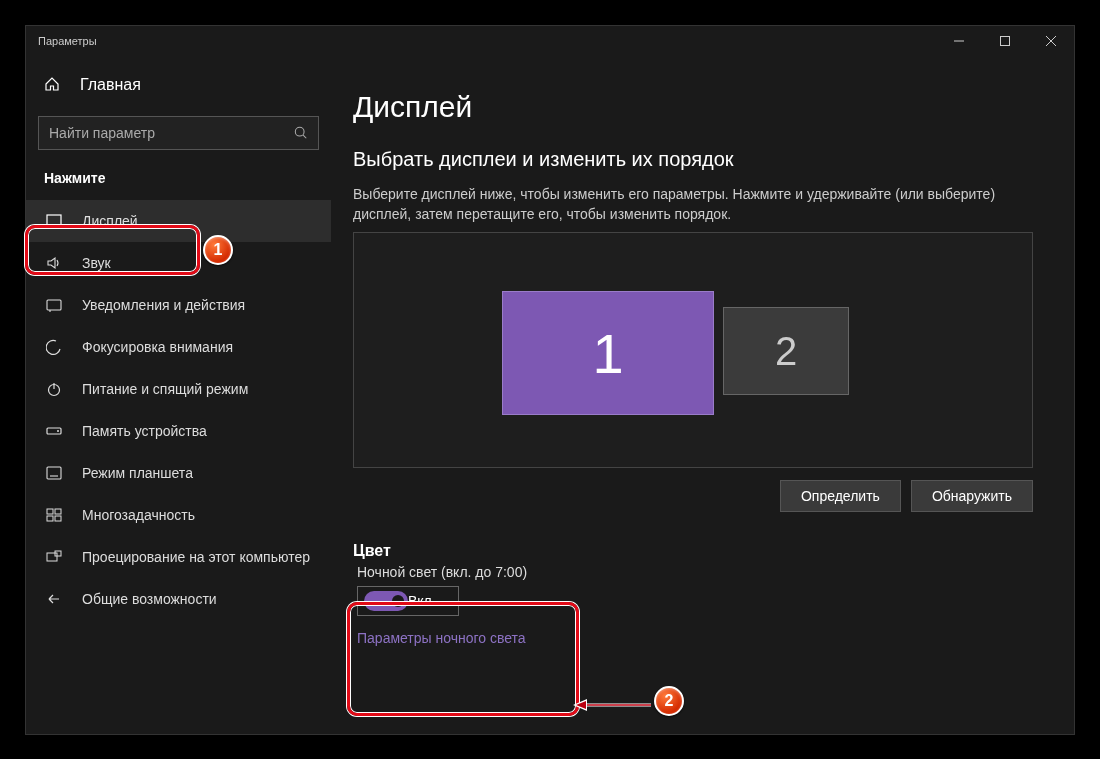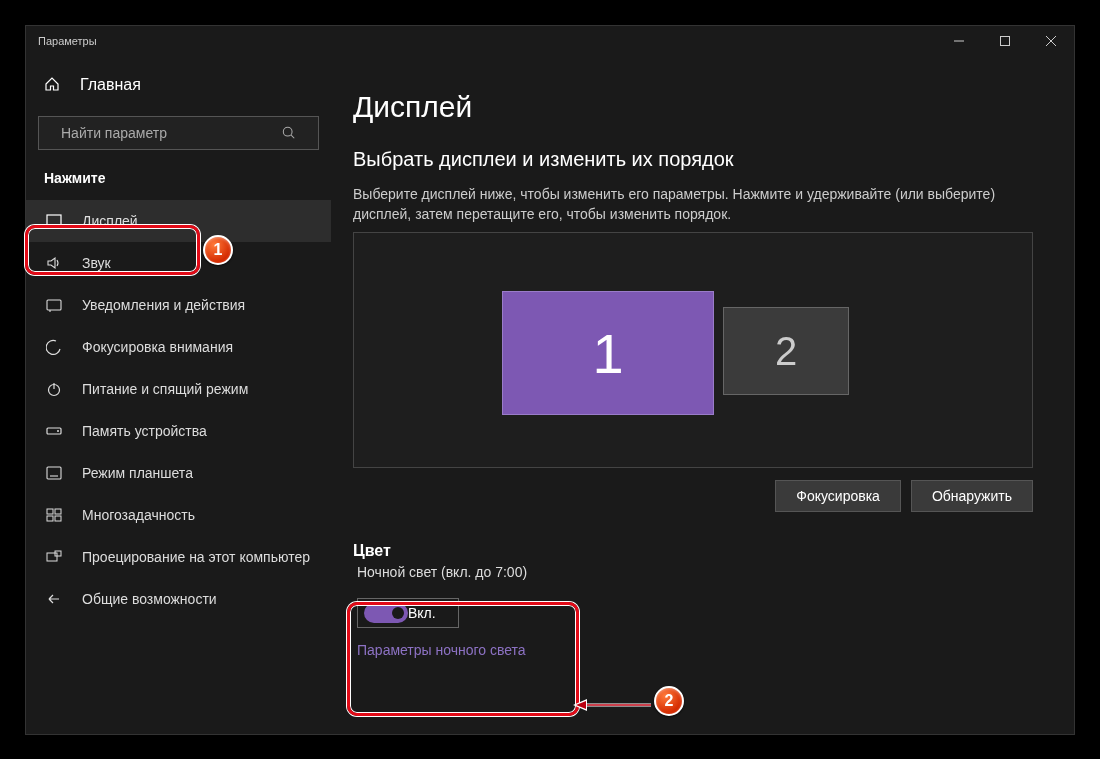--- a/index.html
+++ b/index.html
@@ -53,21 +53,21 @@
   margin-bottom: 14px;
 }
 .home-link .icon { width: 20px; margin-right: 16px; }
 .search-box {
   margin: 0 12px 20px 12px;
   border: 1px solid #555;
   background: #222;
   height: 34px;
   display: flex;
   align-items: center;
-  padding: 0 22px;
+  padding: 0 10px;
 }
 .search-box input {
   flex: 1;
   background: transparent;
   border: none;
   color: #fff;
   font-size: 14px;
   outline: none;
 }
 .search-box input::placeholder { color: #aaa; }
@@ -196,21 +196,21 @@
   position: absolute;
   top: 602px; left: 347px;
   width: 232px; height: 114px;
   border: 3px solid #e20a17;
   border-radius: 10px;
   box-shadow: inset 0 0 0 1px #fff, 0 0 0 1px #fff;
   pointer-events: none;
 }
 .nl-label {
   font-size: 14px;
-  margin: 4px 0 18px 0;
+  margin: 4px 0 6px 0;
   color: #ddd;
 }
 .toggle-row {
   display: flex;
   align-items: center;
   border: 1px solid #666;
   width: 102px;
   padding: 4px 6px;
 }
 .toggle {
@@ -389,21 +389,21 @@
       <div class="display-arrange">
         <div class="mon1">
             <span>1</span>
           </div>
         <div class="mon2">
             <span>2</span>
           </div>
       </div>
 
       <div class="btn-row">
-        <button class="btn">Фокусировка</button>
+        <button class="btn">Определить</button>
         <button class="btn">Обнаружить</button>
       </div>
 
       <h3 class="section-h">Цвет</h3>
 
       <div style="padding-left:4px;">
         <div class="nl-label">Ночной свет (вкл. до 7:00)</div>
         <div class="toggle-row">
           <div class="toggle">
             <div class="thumb"></div>

